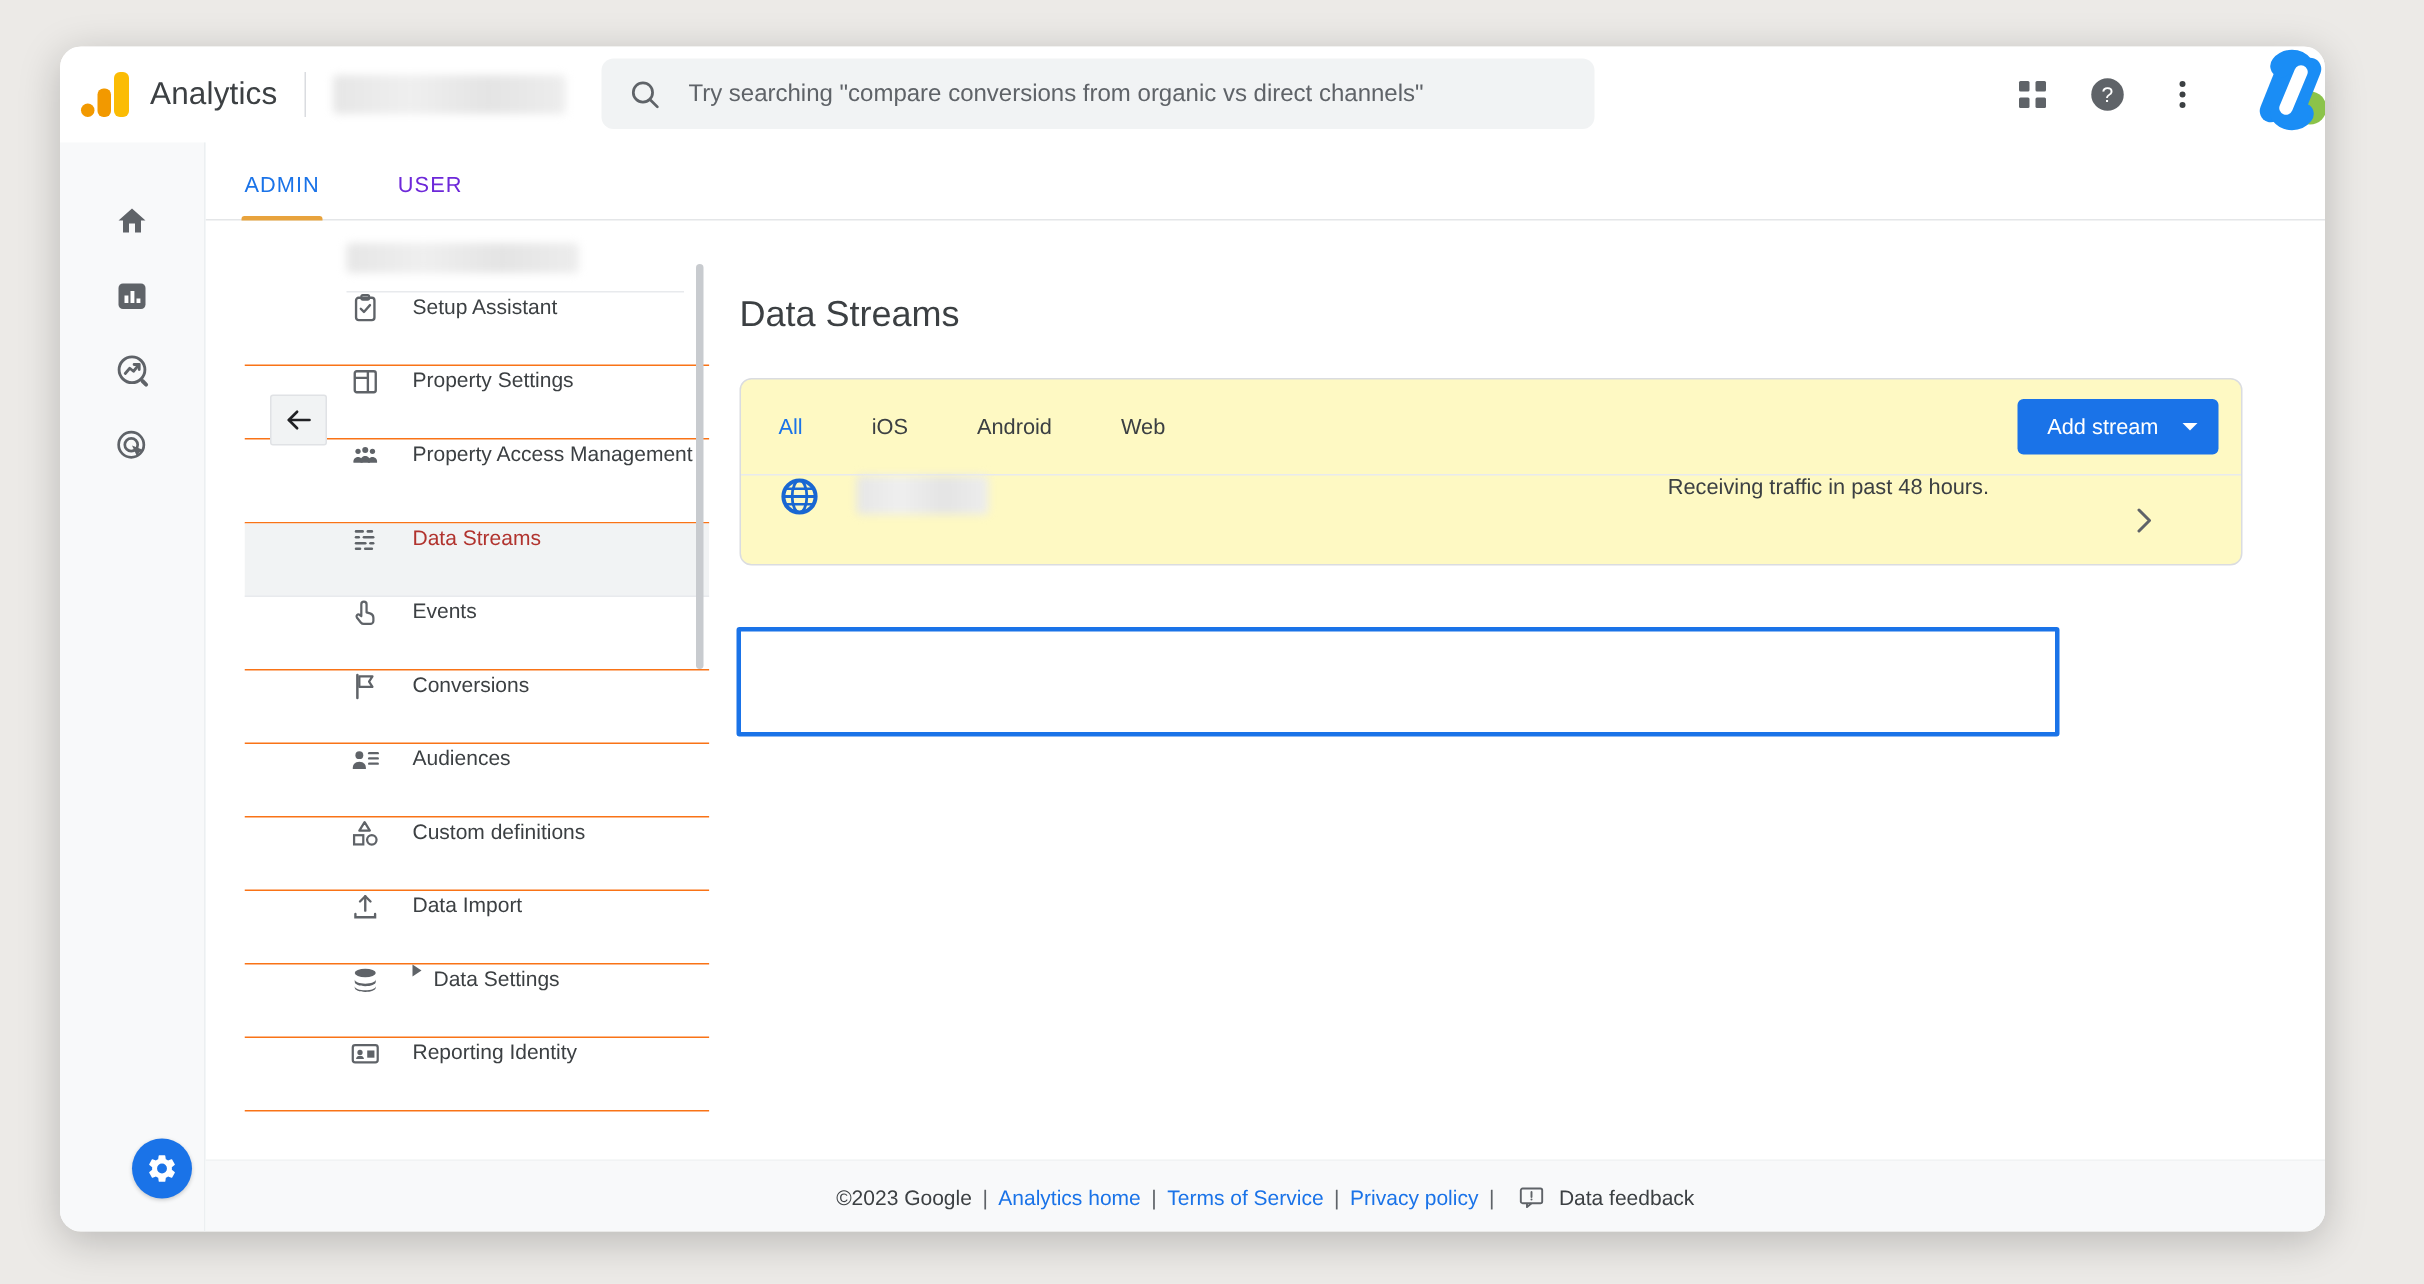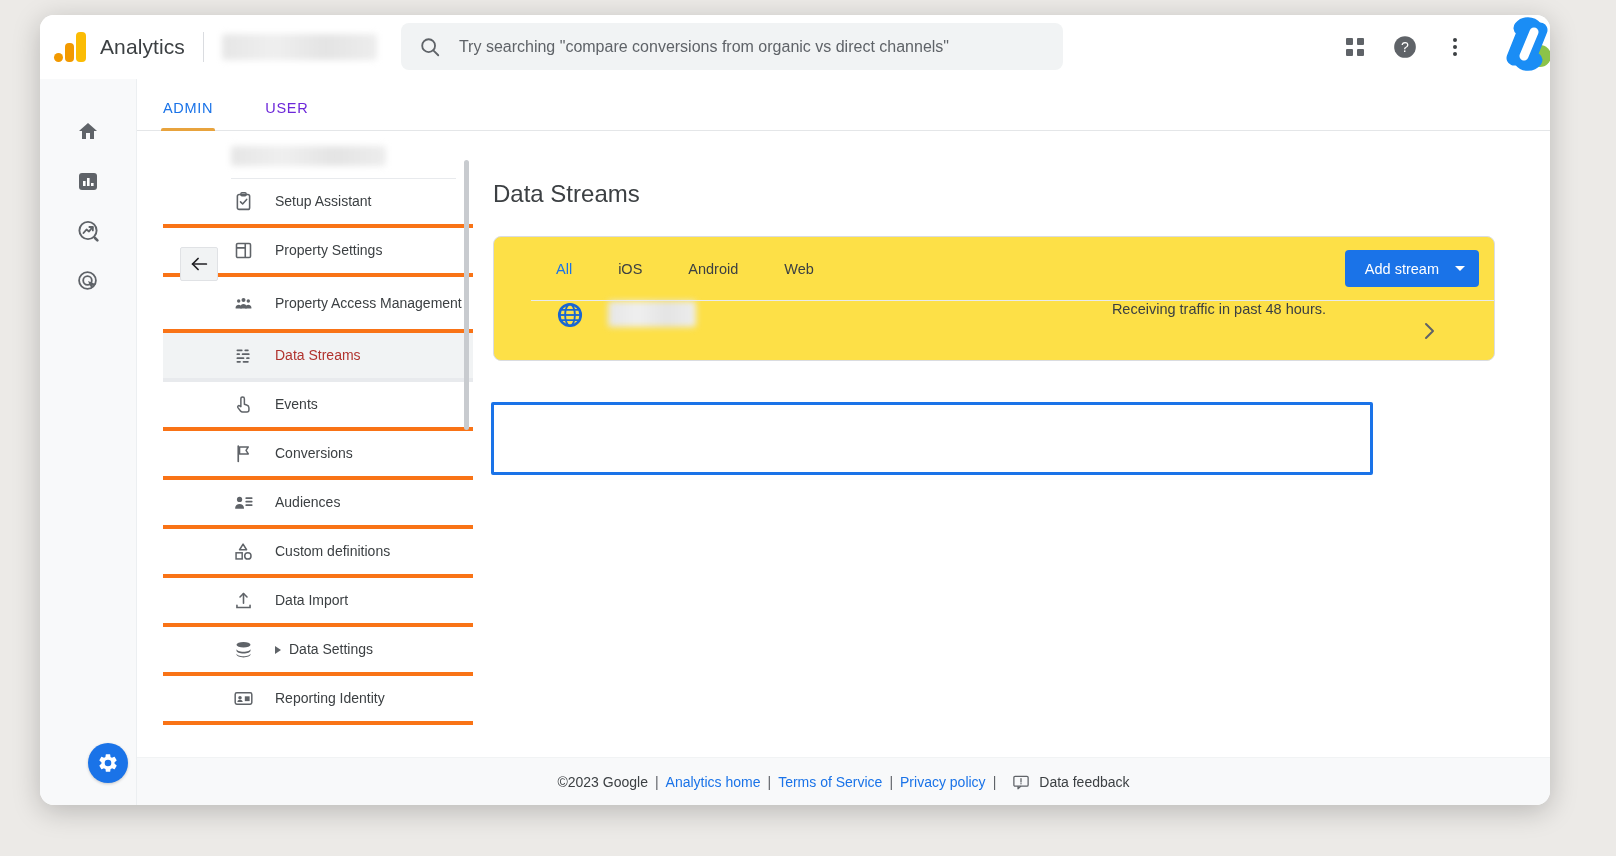--- a/index.html
+++ b/index.html
@@ -8,21 +8,21 @@
     background: #e8e8e6;
     font-family: "Liberation Sans", sans-serif;
     overflow: hidden;
   }
   .screen-bg {
     position: absolute; inset: 0;
     background: #eceae7;
   }
   .browser {
     position: absolute;
-    left: 40px; top: 15px;
+    left: 40px; top: 31px;
     width: 1510px; height: 790px;
     background: #ffffff;
     border-radius: 14px;
     overflow: hidden;
     box-shadow: 0 6px 28px rgba(0,0,0,0.22);
   }
 
   
   .header {
     position: absolute; left: 0; top: 0;
@@ -159,23 +159,23 @@
     cursor: pointer; letter-spacing: .2px;
   }
   .create-btn .plus { font-size: 17px; font-weight: normal; line-height: 1; }
   .redact-prop2 {
     margin: 14px 0 0 68px;
     width: 155px; height: 20px;
   }
   .navsep { margin: 12px 0 0 68px; width: 225px; height: 1px; background: #e8eaed; }
   .navlist { margin-top: 0; }
   .navrow {
-    display: flex; align-items: center;
+    display: flex; align-items: flex-start;
     height: 49px; padding-left: 68px;
-    border-bottom: 4px solid #f97316;
+    border-bottom: 1px solid #f97316;
     cursor: pointer;
     position: relative;
   }
   .navrow.selected { background: #f1f3f4; border-bottom-color: #e8eaed; }
   .navrow.tall { height: 56px; }
   .nav-ico {
     width: 24px; flex: none; display: flex;
     align-items: center; justify-content: center;
     color: #5f6368; margin-right: 20px;
   }
@@ -208,22 +208,21 @@
   
   .main {
     position: absolute; left: 433px; top: 117px;
     right: 0; bottom: 48px;
     background: #fff; padding: 48px 55px 0 20px;
   }
   .page-title { font-size: 24px; color: #3c4043; font-weight: normal; }
   .card {
     margin-top: 28px;
     border: 1px solid #dadce0; border-radius: 8px;
-    background: #fde047;
-    padding-left: 37px;
+    background: #fef9c3;
   }
   .card-tabs {
     display: flex; align-items: center;
     height: 63px; padding-left: 25px;
   }
   .ctab {
     font-size: 14.5px; color: #3c4043;
     margin-right: 46px; cursor: pointer;
   }
   .ctab.active { color: #1a73e8; }

